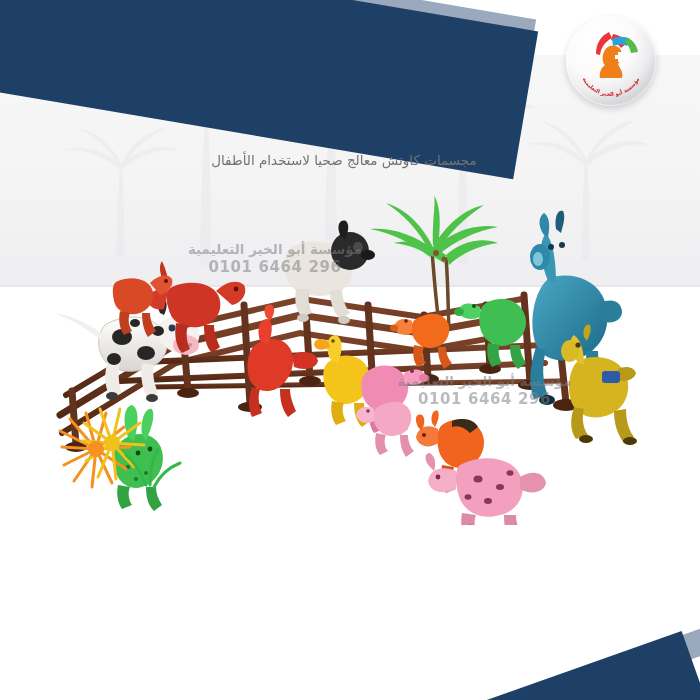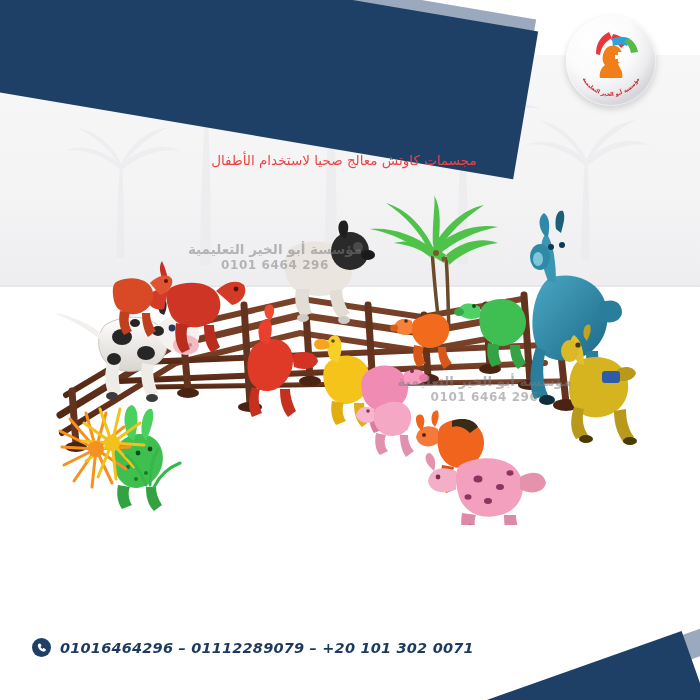--- a/index.html
+++ b/index.html
@@ -114,21 +114,21 @@
     direction: rtl;
   }
   .headline-line1 { font-size: 28px; }
   .headline-line2 { font-size: 28px; }
 
   .subhead {
     position: absolute;
     left: 0; top: 152px;
     width: 688px;
     text-align: center;
-    color: #ef4444;
+    color: #737373;
     font-size: 13.5px;
     letter-spacing: 2px;
     direction: rtl;
     font-weight: 500;
   }
 
   
   .product-area {
     position: absolute;
     left: 0; top: 195px;
@@ -141,21 +141,21 @@
     position: absolute;
     direction: rtl;
     text-align: center;
     color: rgba(125,125,130,.52);
     font-weight: 600;
     line-height: 1.28;
     pointer-events: none;
     white-space: nowrap;
   }
   .watermark .wm-name { font-size: 13.5px; }
-  .watermark .wm-phone { font-size: 12px; letter-spacing: .6px; direction: ltr; }
+  .watermark .wm-phone { font-size: 15px; letter-spacing: .6px; direction: ltr; }
   .watermark-1 { left: 185px; top: 241px; width: 180px; }
   .watermark-2 { left: 392px; top: 373px; width: 185px; }
 
   
   .footer {
     position: absolute;
     left: 32px; bottom: 36px;
     direction: ltr;
     text-align: left;
   }
@@ -580,23 +580,15 @@
   <div class="watermark watermark-1">
     <div class="wm-name">مؤسسة أبو الخير التعليمية</div>
     <div class="wm-phone">0101 6464 296</div>
   </div>
   <div class="watermark watermark-2">
     <div class="wm-name">مؤسسة أبو الخير التعليمية</div>
     <div class="wm-phone">0101 6464 296</div>
   </div>
 
   <div class="footer">
-    <div class="footer-row">
-      <span class="footer-icon">
-        <svg width="12" height="12" viewBox="0 0 12 12">
-          <path d="M3.1,1.6 C3.7,1.2 4.4,1.4 4.7,2 L5.4,3.2 C5.6,3.6 5.5,4.1 5.1,4.4 L4.5,4.8 C4.8,5.7 5.6,6.6 6.5,7.1 L6.9,6.5 C7.2,6.1 7.7,6 8.1,6.2 L9.3,6.9 C9.9,7.2 10.1,7.9 9.7,8.5 C9.2,9.3 8.2,9.9 7.2,9.6 C4.6,8.9 2.5,6.8 1.9,4.2 C1.6,3.2 2.3,2.1 3.1,1.6 Z" fill="#ffffff"></path>
-        </svg>
-      </span>
-      <span class="footer-text">01016464296 – 01112289079 – +20 101 302 0071</span>
-    </div>
   </div>
 
 </div>
 
 </body></html>

